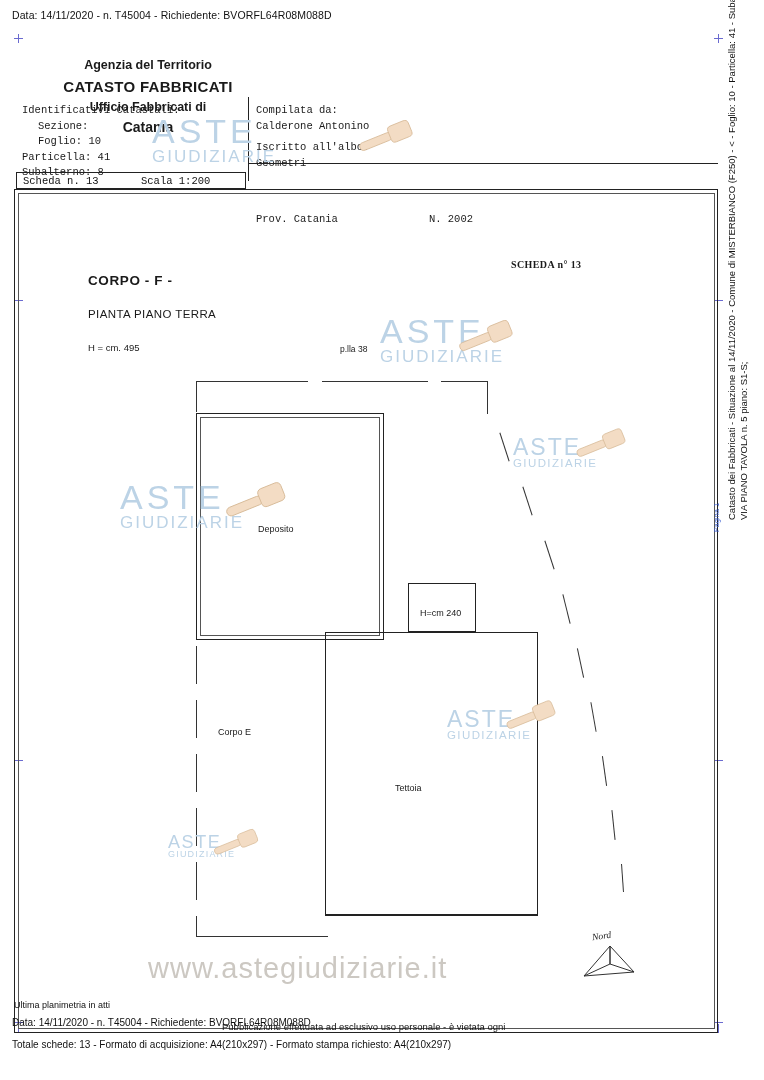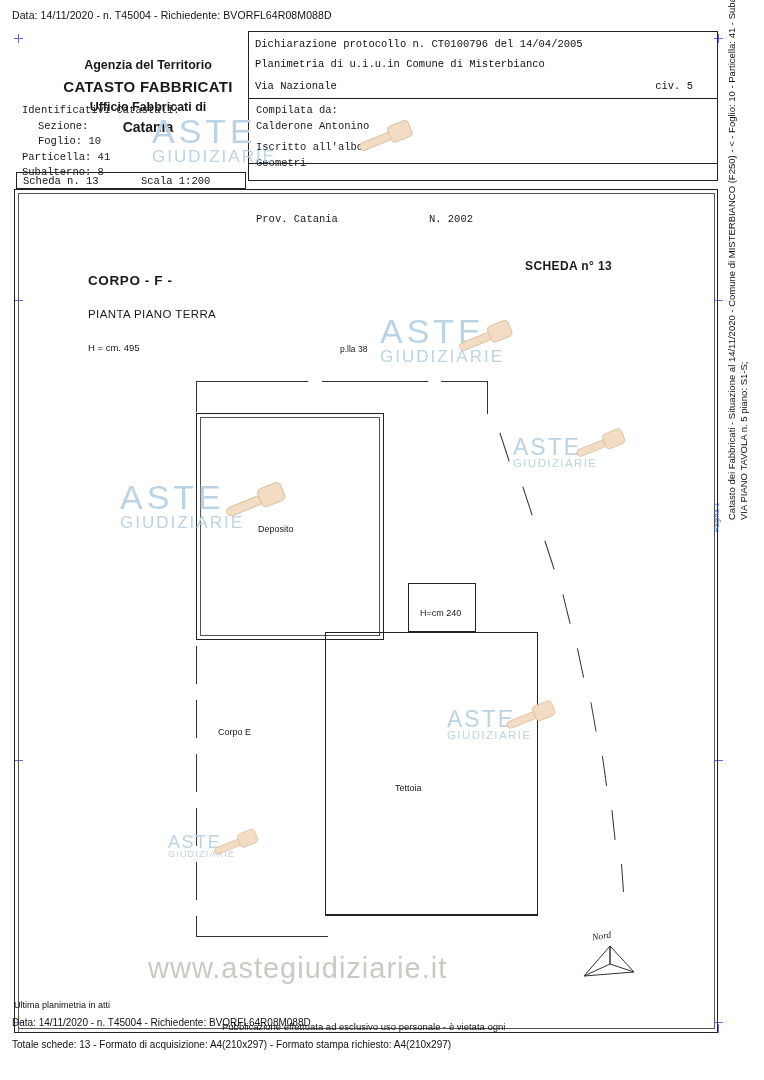--- a/index.html
+++ b/index.html
@@ -195,21 +195,21 @@
     font-family: "Liberation Mono", monospace;
     font-size: 10.5px;
     color: #111;
   }
   .scheda-bar .a { position: absolute; left: 6px; top: 2px; }
   .scheda-bar .b { position: absolute; left: 124px; top: 2px; text-align: center; }
 
   
   .dtext { position: absolute; font-family: "Liberation Sans", sans-serif; color: #1a1a1a; }
   .corpo-f { left: 88px; top: 273px; font-size: 13.5px; font-weight: bold; letter-spacing: 0.6px; }
-  .scheda-n { left: 525px; top: 259px; font-size: 12px; font-weight: bold; letter-spacing: 0.4px; }
+  .scheda-n { left: 511px; top: 259px; font-size: 10px; font-weight: bold; letter-spacing: 0.4px; font-family: Liberation Serif, serif; }
   .pianta { left: 88px; top: 308px; font-size: 11.5px; letter-spacing: 0.4px; }
   .hcm { left: 88px; top: 342px; font-size: 9.5px; }
   .plla { left: 340px; top: 344px; font-size: 8.5px; }
   .deposito { left: 258px; top: 524px; font-size: 9px; }
   .corpoE { left: 218px; top: 727px; font-size: 9px; }
   .tettoia { left: 395px; top: 783px; font-size: 9px; text-align: center; }
   .hcm240 { left: 420px; top: 608px; font-size: 9px; }
 
   
   .room {
@@ -371,29 +371,20 @@
 
   <div class="hdr-box">
 
     <div class="hdr-left">
       <div class="l1">Agenzia del Territorio</div>
       <div class="l2">CATASTO FABBRICATI</div>
       <div class="l3">Ufficio Fabbricati di</div>
       <div class="l4">Catania</div>
     </div>
 
-    <div class="hdr-right">
-      <div class="row1">Dichiarazione protocollo n. CT0100796 del  14/04/2005</div>
-      <div class="row2">Planimetria di u.i.u.in Comune di Misterbianco</div>
-      <div class="row3">
-        <span>Via Nazionale</span>
-        <span class="civ">civ. 5</span>
-      </div>
-      <div class="hdr-divider"></div>
-    </div>
 
     <div class="hdr-vdivider"></div>
 
     <div class="hdr-ident">
       <div>Identificativi Catastali:</div>
       <div class="ind">Sezione:</div>
       <div class="ind">Foglio: 10</div>
       <div>Particella: 41</div>
       <div>Subalterno: 8</div>
     </div>

